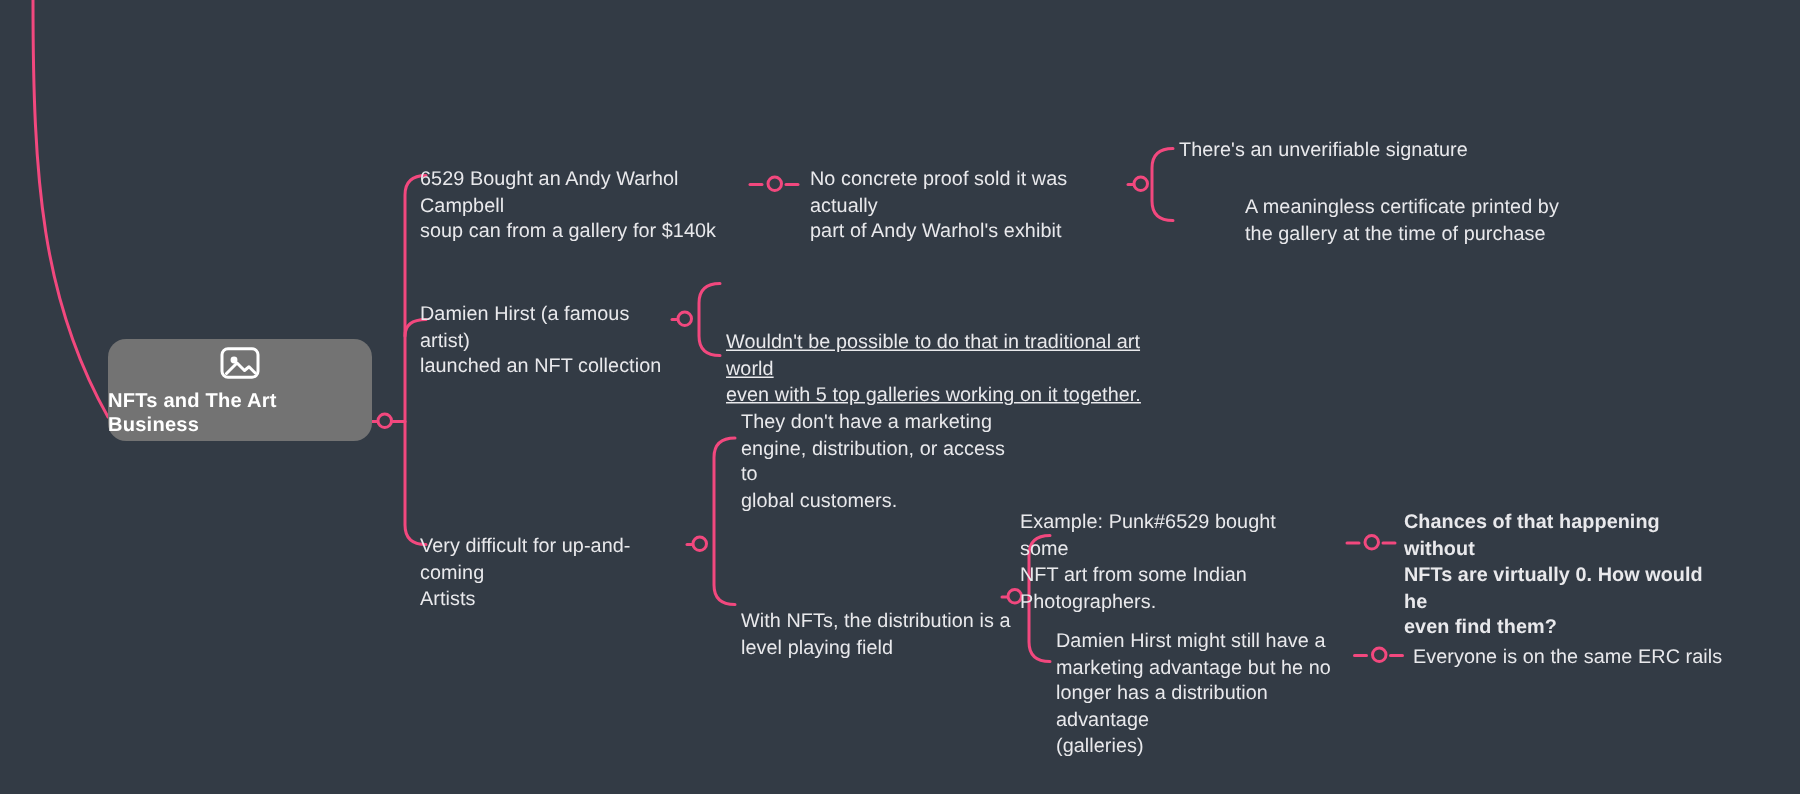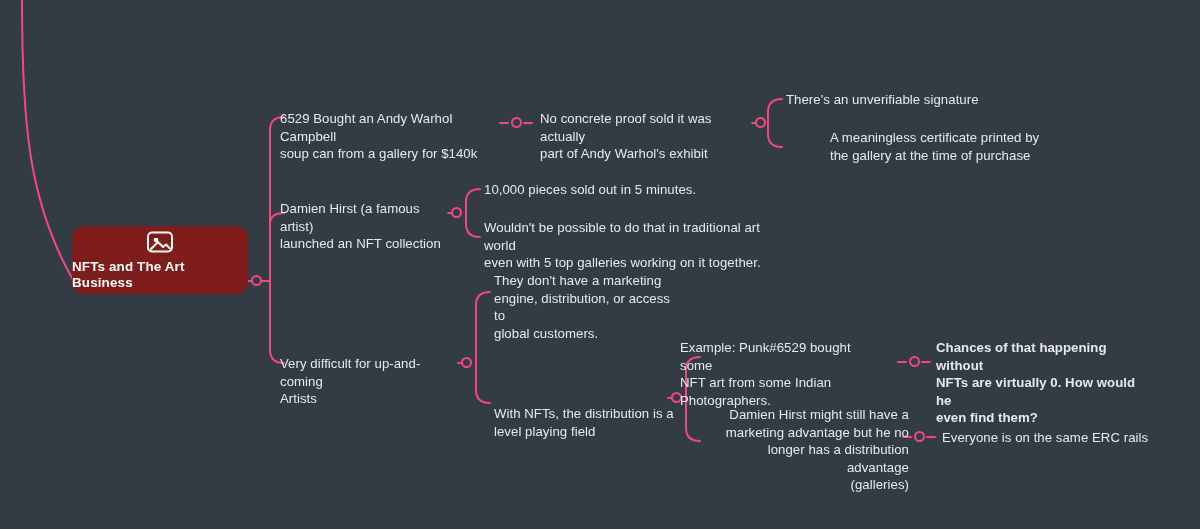--- a/index.html
+++ b/index.html
@@ -24,21 +24,21 @@
     color:#e9e9ec;
     font-size:13.2px;
     line-height:17.6px;
     letter-spacing:0.05px;
     white-space:pre-line;
   }
   .central-node {
     position:absolute;
     left:72px; top:226px;
     width:176px; height:68px;
-    background:#7f1d1d;
+    background:#737373;
     border-radius:12px;
     display:flex;
     flex-direction:column;
     align-items:center;
     justify-content:center;
     gap:5px;
   }
   .central-icon { width:28px; height:24px; display:block; }
   .central-label {
     color:#ffffff;
@@ -119,42 +119,41 @@
 
   <div class="node-text" style="left:280px; top:200px; width:170px;">Damien Hirst (a famous artist)
 launched an NFT collection</div>
 
   <div class="node-text" style="left:280px; top:355px; width:180px;">Very difficult for up-and-coming
 Artists</div>
 
   <div class="node-text" style="left:540px; top:110px; width:215px;">No concrete proof sold it was actually
 part of Andy Warhol's exhibit</div>
 
-  <div class="node-text" style="left:484px; top:181px; width:300px;">10,000 pieces sold out in 5 minutes.</div>
 
-  <div class="node-text" style="left:484px; top:219px; width:310px;">Wouldn't be possible to do that in traditional art world
+  <div class="node-text" style="left:484px; top:219px; width:310px;text-decoration:underline;">Wouldn't be possible to do that in traditional art world
 even with 5 top galleries working on it together.</div>
 
   <div class="node-text" style="left:494px; top:272px; width:180px;">They don't have a marketing
 engine, distribution, or access to
 global customers.</div>
 
   <div class="node-text" style="left:494px; top:389px; width:180px;margin-top:16px;">With NFTs, the distribution is a
 level playing field</div>
 
   <div class="node-text" style="left:786px; top:91px; width:215px;">There's an unverifiable signature</div>
 
   <div class="node-text" style="left:786px; top:129px; width:210px;margin-left:44px;">A meaningless certificate printed by
 the gallery at the time of purchase</div>
 
   <div class="node-text" style="left:680px; top:339px; width:200px;">Example: Punk#6529 bought some
 NFT art from some Indian
 Photographers.</div>
 
-  <div class="node-text" style="left:704px; top:406px; width:205px;text-align:right;">Damien Hirst might still have a
+  <div class="node-text" style="left:704px; top:418px; width:205px;">Damien Hirst might still have a
 marketing advantage but he no
 longer has a distribution advantage
 (galleries)</div>
 
   <div class="node-text" style="left:936px; top:339px; width:205px;font-weight:bold;">Chances of that happening without
 NFTs are virtually 0. How would he
 even find them?</div>
 
   <div class="node-text" style="left:942px; top:429px; width:215px;">Everyone is on the same ERC rails</div>
 

